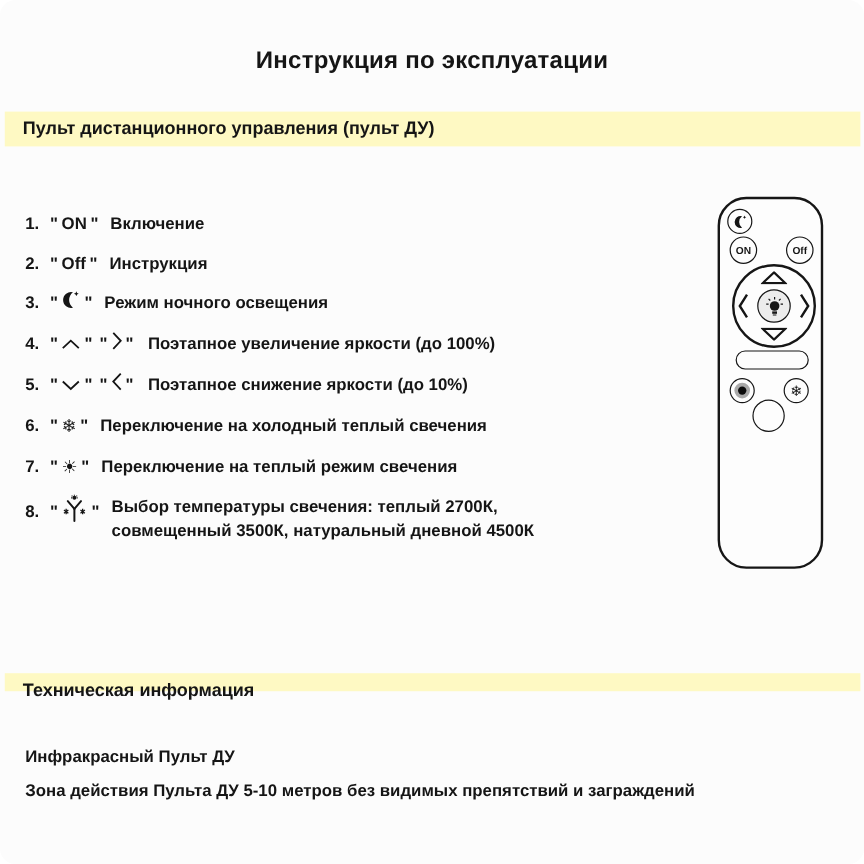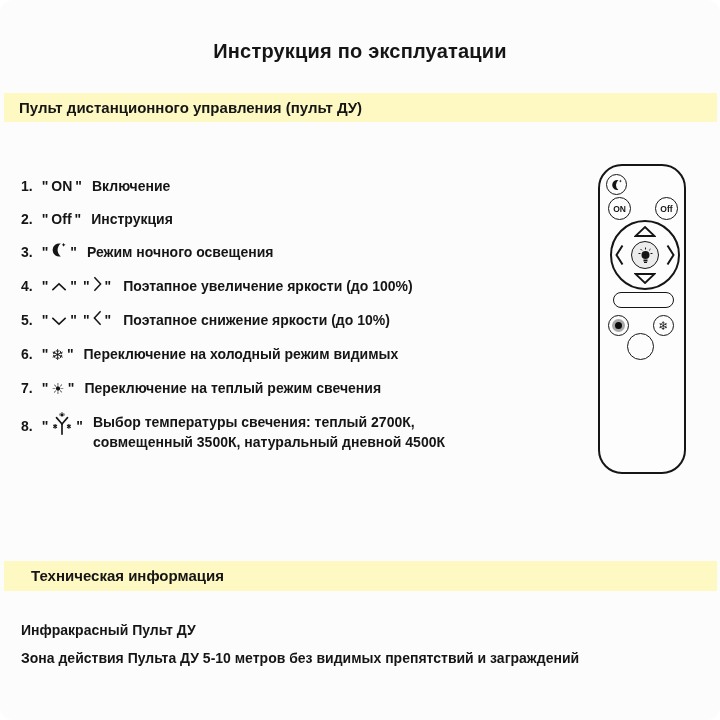--- a/index.html
+++ b/index.html
@@ -6,21 +6,21 @@
   body{font-family:"Liberation Sans","DejaVu Sans",sans-serif;}
   .page{position:relative;width:720px;height:720px;background:#fcfcfc;overflow:hidden;color:#151515;border-radius:13px;}
 
   .title{position:absolute;top:40px;left:0;width:720px;text-align:center;
          font-size:20px;font-weight:bold;letter-spacing:.2px;}
 
   .section-bar{position:absolute;left:4px;right:3px;height:29px;background:#fef9c3;}
   .section-bar span{display:block;line-height:29px;padding-left:15px;
                     font-size:15px;font-weight:bold;}
   .bar1{top:93px;}
-  .bar2{top:561px;height:30px;padding-left:12px;}
+  .bar2{top:561px;height:15px;}
   .bar2 span{line-height:30px;}
 
   .ilist{position:absolute;left:21px;top:176px;width:565px;}
   .row{font-size:14px;font-weight:bold;line-height:20px;margin-bottom:13px;white-space:nowrap;}
   .num{margin-right:6px;}
   .q{margin:0 3px;}
   .lbl{margin-left:7px;}
   .grp{margin-right:9px;}
   .gicon{display:inline-block;vertical-align:-1px;}
   .glyph{font-family:"DejaVu Sans",sans-serif;font-size:15px;}
@@ -95,21 +95,21 @@
 
     <div class="row">
       <span class="num">5.</span><span class="grp"><span class="q">"</span><span class="gicon"><svg width="16" height="10" viewBox="0 0 18 10">
               <polyline points="1.5,1.5 9,8.5 16.5,1.5" fill="none" stroke="#151515" stroke-width="1.7"></polyline>
             </svg></span><span class="q">"</span><span class="q">"</span><span class="gicon"><svg width="9" height="16" viewBox="0 0 10 18">
               <polyline points="8.5,1.5 1.5,9 8.5,16.5" fill="none" stroke="#151515" stroke-width="1.7"></polyline>
             </svg></span><span class="q">"</span></span><span>Поэтапное снижение яркости (до 10%)</span>
     </div>
 
     <div class="row">
-      <span class="num">6.</span><span class="q">"</span><span class="glyph gicon">❄</span><span class="q">"</span><span class="lbl">Переключение на холодный режим видимых</span>
+      <span class="num">6.</span><span class="q">"</span><span class="glyph gicon">❄</span><span class="q">"</span><span class="lbl">Переключение на холодный теплый свечения</span>
     </div>
 
     <div class="row">
       <span class="num">7.</span><span class="q">"</span><span class="glyph gicon">☀</span><span class="q">"</span><span class="lbl">Переключение на теплый режим свечения</span>
     </div>
 
     <div class="row">
       <span class="num">8.</span><span class="q">"</span><span class="gicon" style="vertical-align:-6px;"><svg width="22" height="25" viewBox="0 0 24 27">
             <g stroke="#151515" stroke-width="1.8" stroke-linecap="round">
               <path d="M12 13 L6 6"></path>

